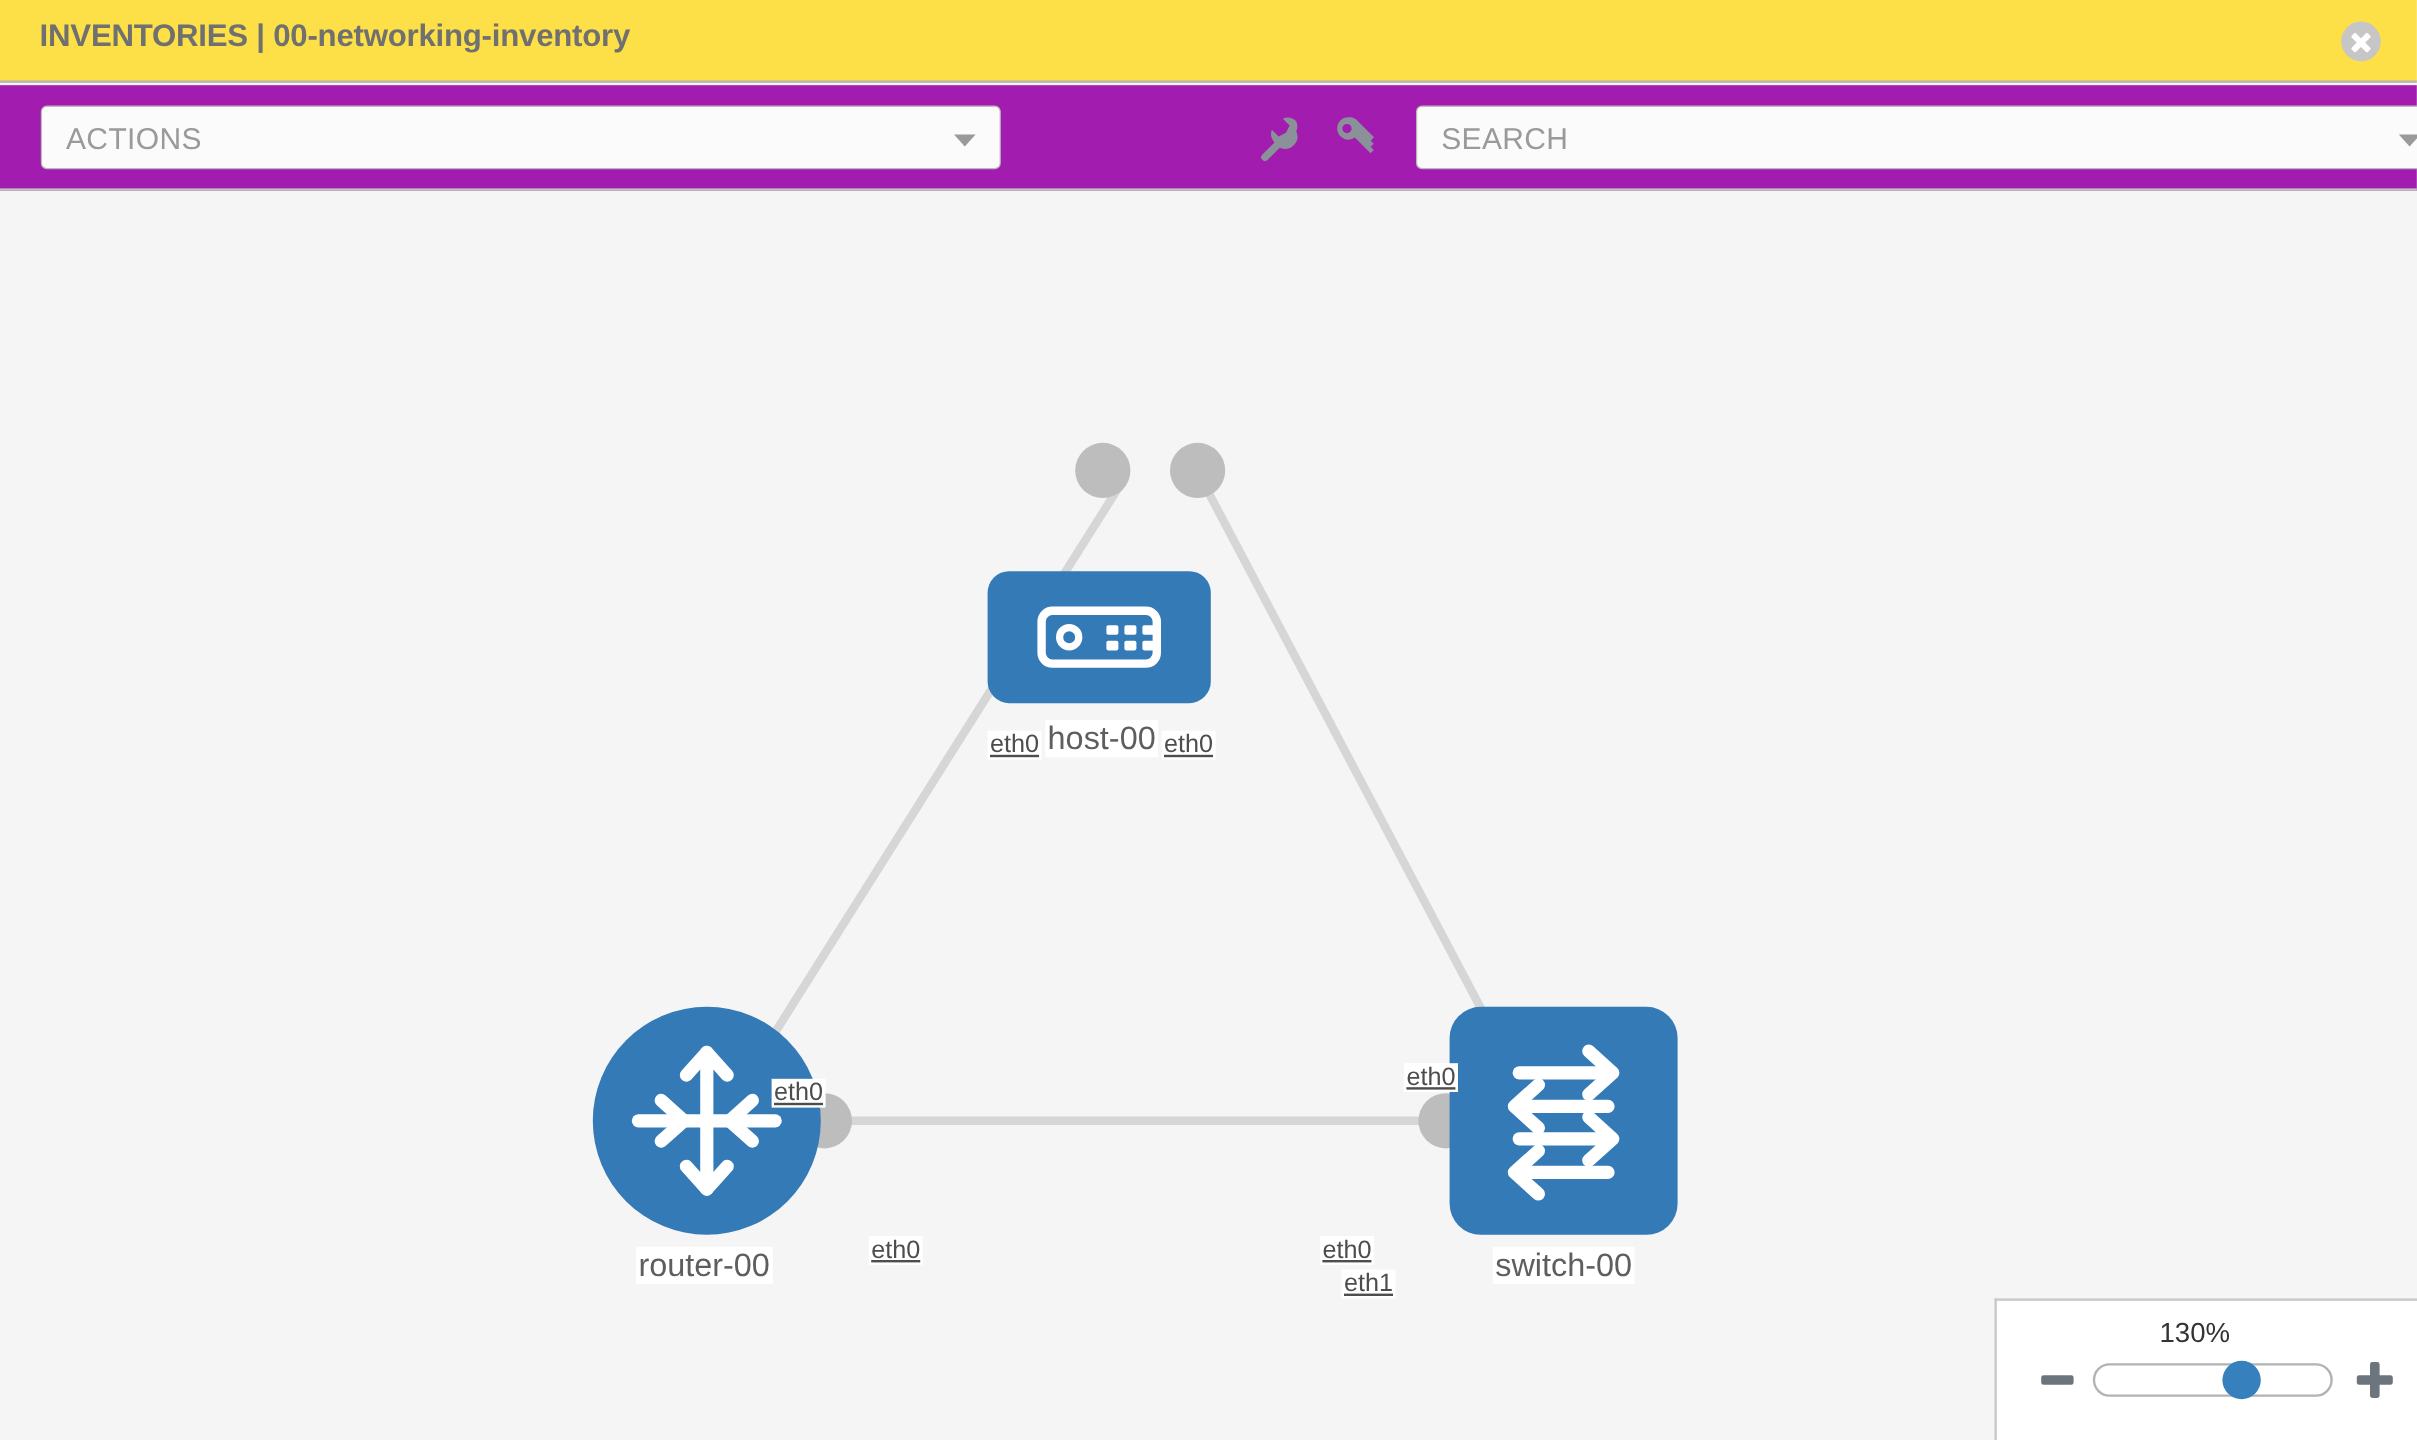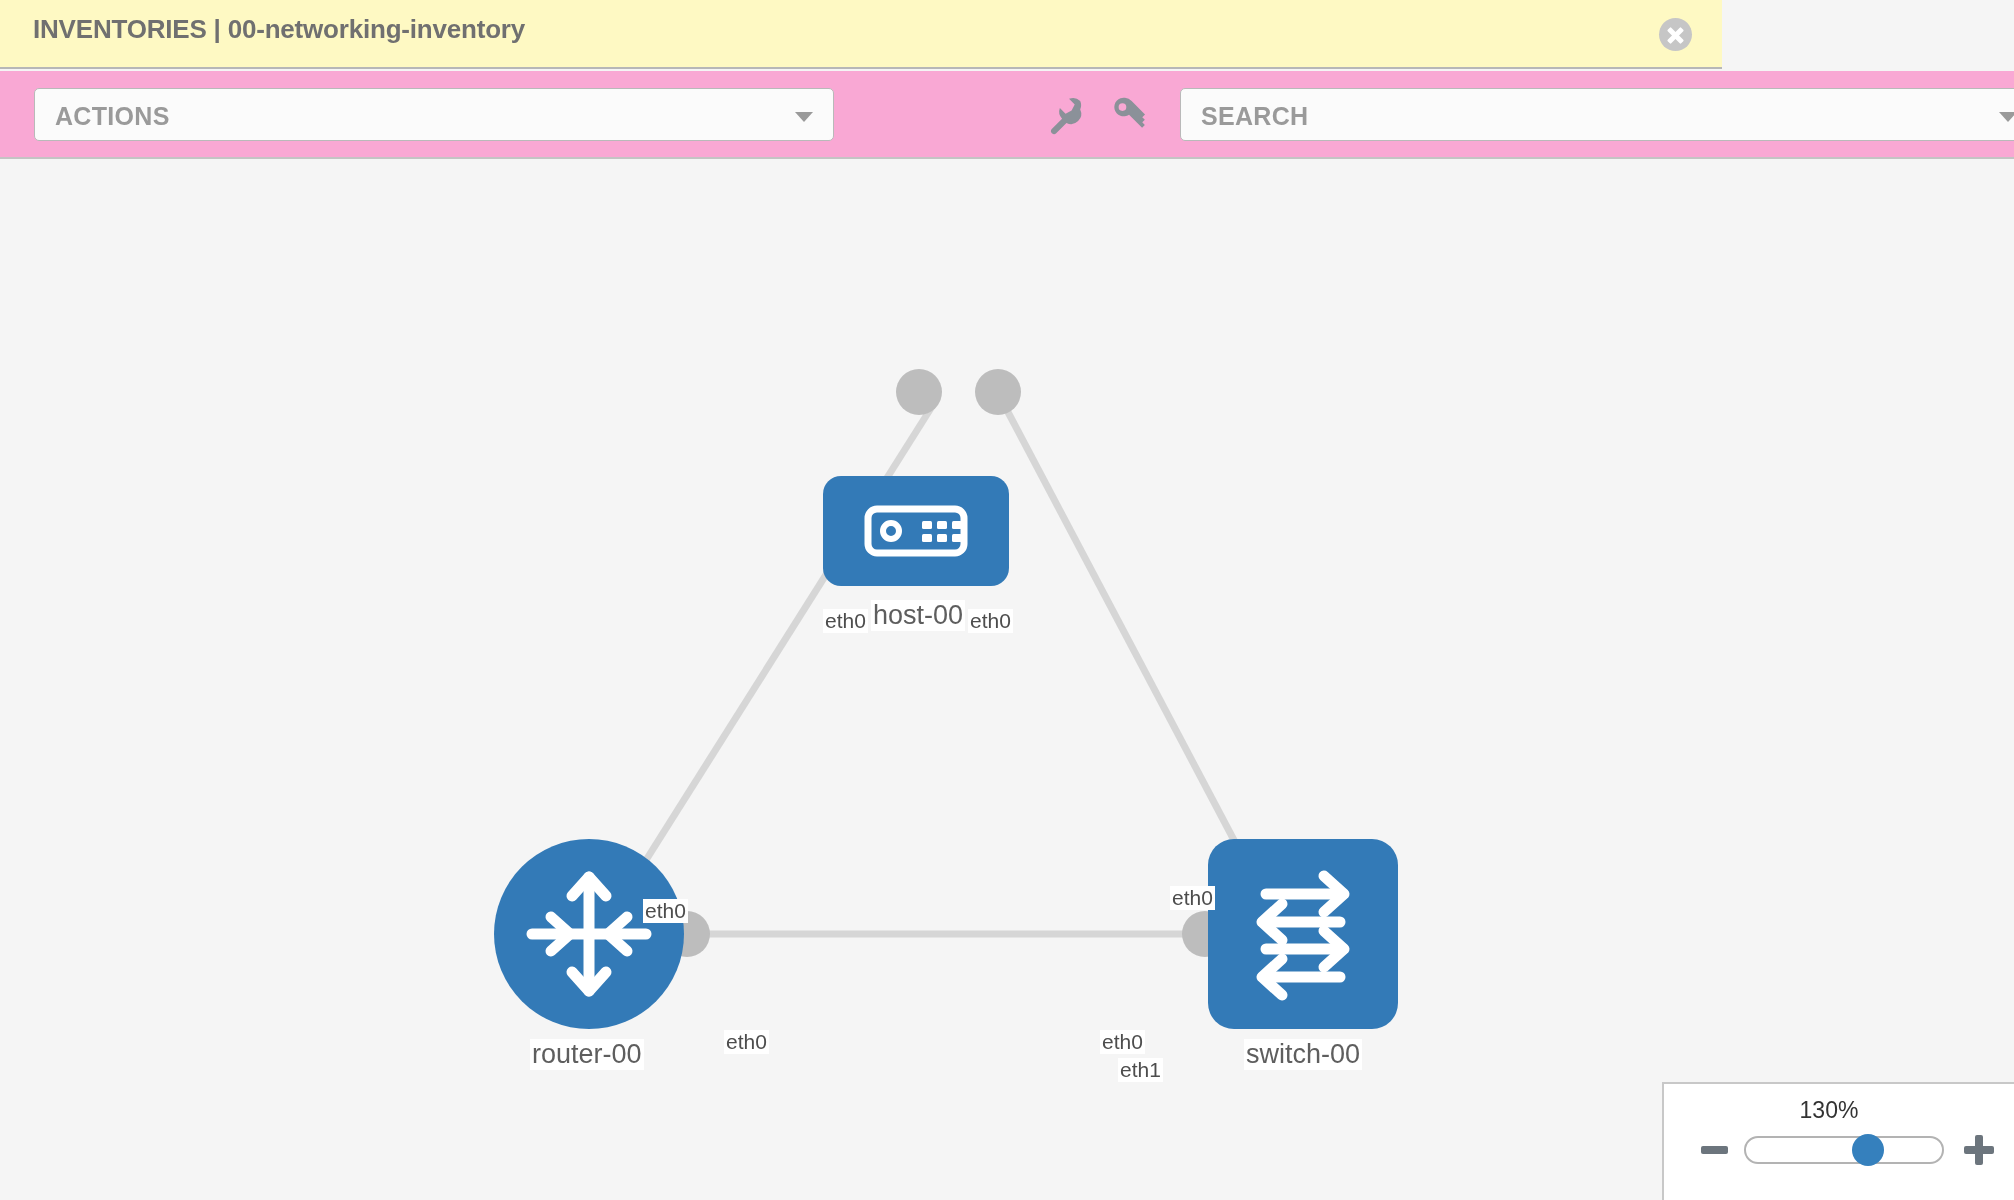--- a/index.html
+++ b/index.html
@@ -6,22 +6,22 @@
   html, body {
     width: 2014px; height: 1200px;
     background: #f5f5f5;
     font-family: "Liberation Sans", sans-serif;
     overflow: hidden;
   }
 
   
   #header {
     position: absolute; left: 0; top: 0;
-    width: 1722px; height: 69px;
-    background: #fef9c3;
+    width: 2014px; height: 69px;
+    background: #fde047;
     border-bottom: 2px solid #b7b7b7;
   }
   #page-title {
     position: absolute; left: 33px; top: 14px;
     font-size: 26px; font-weight: bold;
     color: #707070;
     letter-spacing: -0.2px;
     white-space: nowrap;
   }
   #close-btn {
@@ -37,23 +37,22 @@
     width: 19px; height: 5px;
     background: #ffffff; border-radius: 1px;
   }
   #close-btn::before { transform: rotate(45deg); }
   #close-btn::after  { transform: rotate(-45deg); }
 
   
   #toolbar {
     position: absolute; left: 0; top: 71px;
     width: 2014px; height: 88px;
-    background: #f9a8d4;
+    background: #a21caf;
     border-bottom: 2px solid #c4c4c4;
-    font-weight: bold;
   }
   .sel-box {
     position: absolute; top: 17px; height: 53px;
     background: #fbfbfb;
     border: 1px solid #b9b9b9;
     border-radius: 5px;
   }
   #actions-select { left: 34px; width: 800px; }
   #search-select  { left: 1180px; width: 858px; }
   .sel-label {
@@ -97,20 +96,21 @@
     background: #ffffff;
     white-space: nowrap;
     padding: 0 2px;
   }
   .iface-label {
     position: absolute;
     font-size: 21px; color: #4d4d4d;
     background: #ffffff;
     white-space: nowrap;
     padding: 0 2px;
+    text-decoration: underline;
   }
   .connector {
     position: absolute;
     background: #bdbdbd;
     border-radius: 50%;
   }
 
   
   #zoom-panel {
     position: absolute; left: 1622px; top: 1082px;

